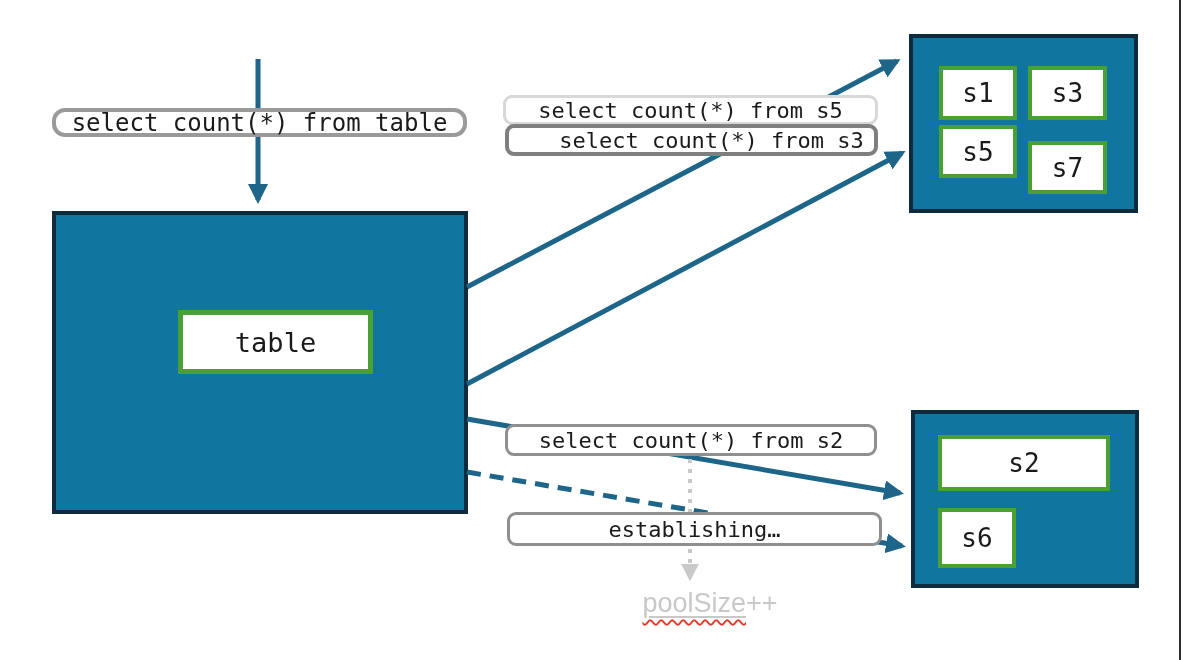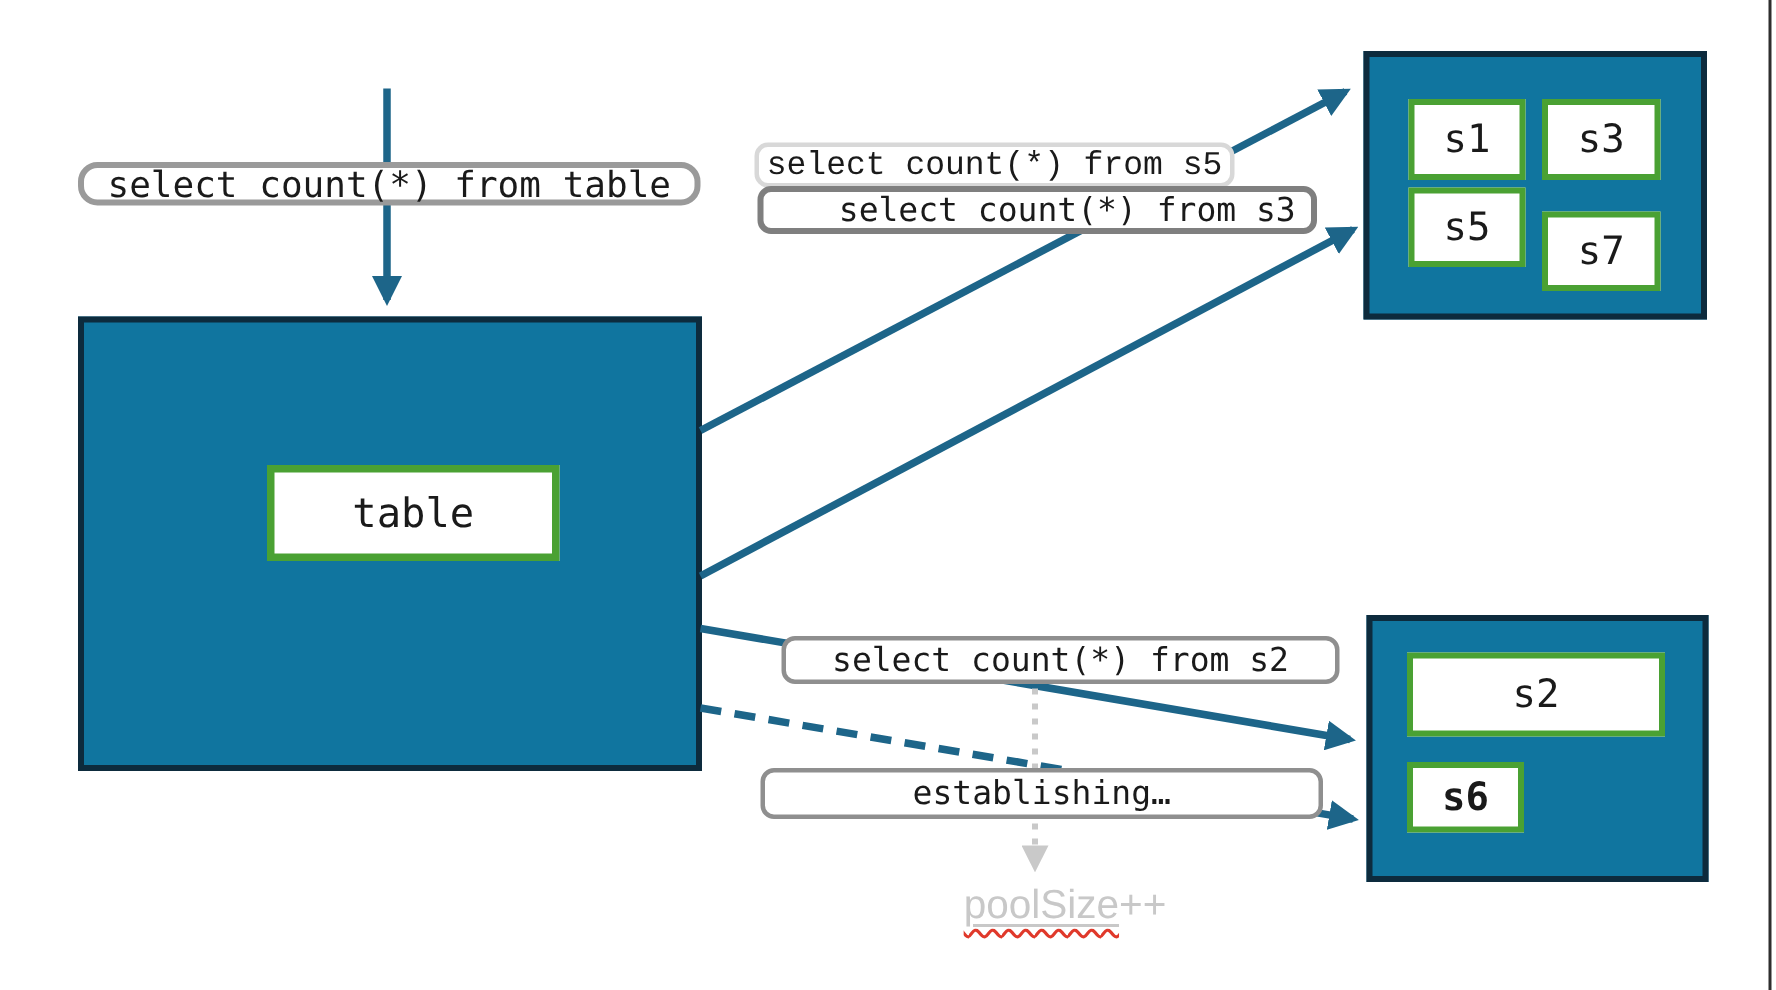--- a/index.html
+++ b/index.html
@@ -40,42 +40,42 @@
   }
   #table-label-box { left: 122px; top: 95px; width: 195px; height: 64px; font-size: 27px; }
 
   .shard { border-width: 4px; font-size: 26px; }
   #shard-s1 { left: 26px;  top: 28px;  width: 78px;  height: 54px; }
   #shard-s3 { left: 115px; top: 28px;  width: 79px;  height: 54px; }
   #shard-s5 { left: 26px;  top: 87px; width: 78px;  height: 53px; }
   #shard-s7 { left: 115px; top: 103px; width: 79px;  height: 53px; }
 
   #shard-s2 { left: 23px;  top: 21px;  width: 172px; height: 56px; }
-  #shard-s6 { left: 23px;  top: 94px;  width: 78px;  height: 47px; font-weight: bold; }
+  #shard-s6 { left: 23px;  top: 94px;  width: 78px;  height: 60px; }
   #shard-s4 { left: 113px; top: 94px;  width: 79px;  height: 57px; }
 
   
   #arrows { left: 0; top: 0; width: 1184px; height: 660px; pointer-events: none; }
 
   
   .qlabel {
     background: #ffffff;
     border: 3px solid #9a9a9a;
     border-radius: 9px;
     box-sizing: border-box;
     display: flex; align-items: center; justify-content: center;
     color: #1a1a1a;
     font-size: 23px;
     white-space: nowrap;
   }
   #q-table { left: 52px;  top: 108px; width: 415px; height: 29px; font-size: 24px; border-radius: 13px; border-width: 4px; border-color: #9a9a9a; }
-  #q-s5    { left: 503px; top: 95px;  width: 320px; height: 30px; border-color: #d8d8d8; font-size: 22px; font-family: Liberation Mono, monospace; }
+  #q-s5    { left: 503px; top: 95px;  width: 375px; height: 30px; border-color: #d8d8d8; font-size: 22px; }
   #q-s3    { left: 505px; top: 124px; width: 373px; height: 32px; border-color: #7f7f7f; border-width: 4px; font-size: 22px; padding-left: 40px; }
   #q-s7    { left: 580px; top: 254px; width: 374px; height: 34px; border-color: #9e9e9e; border-width: 4px; font-size: 22px; }
-  #q-s2    { left: 505px; top: 424px; width: 372px; height: 32px; border-color: #8f8f8f; font-size: 22px; margin-left: 16px; }
+  #q-s2    { left: 505px; top: 424px; width: 372px; height: 32px; border-color: #8f8f8f; font-size: 22px; }
   #q-est   { left: 507px; top: 512px; width: 375px; height: 34px; border-color: #8f8f8f; font-size: 22px; }
 
   
   #pool-note {
     left: 600px; top: 588px; width: 180px;
     text-align: center;
     font-family: "Liberation Sans", "DejaVu Sans", sans-serif;
     font-size: 27px;
     color: #c8c8c8;
   }

